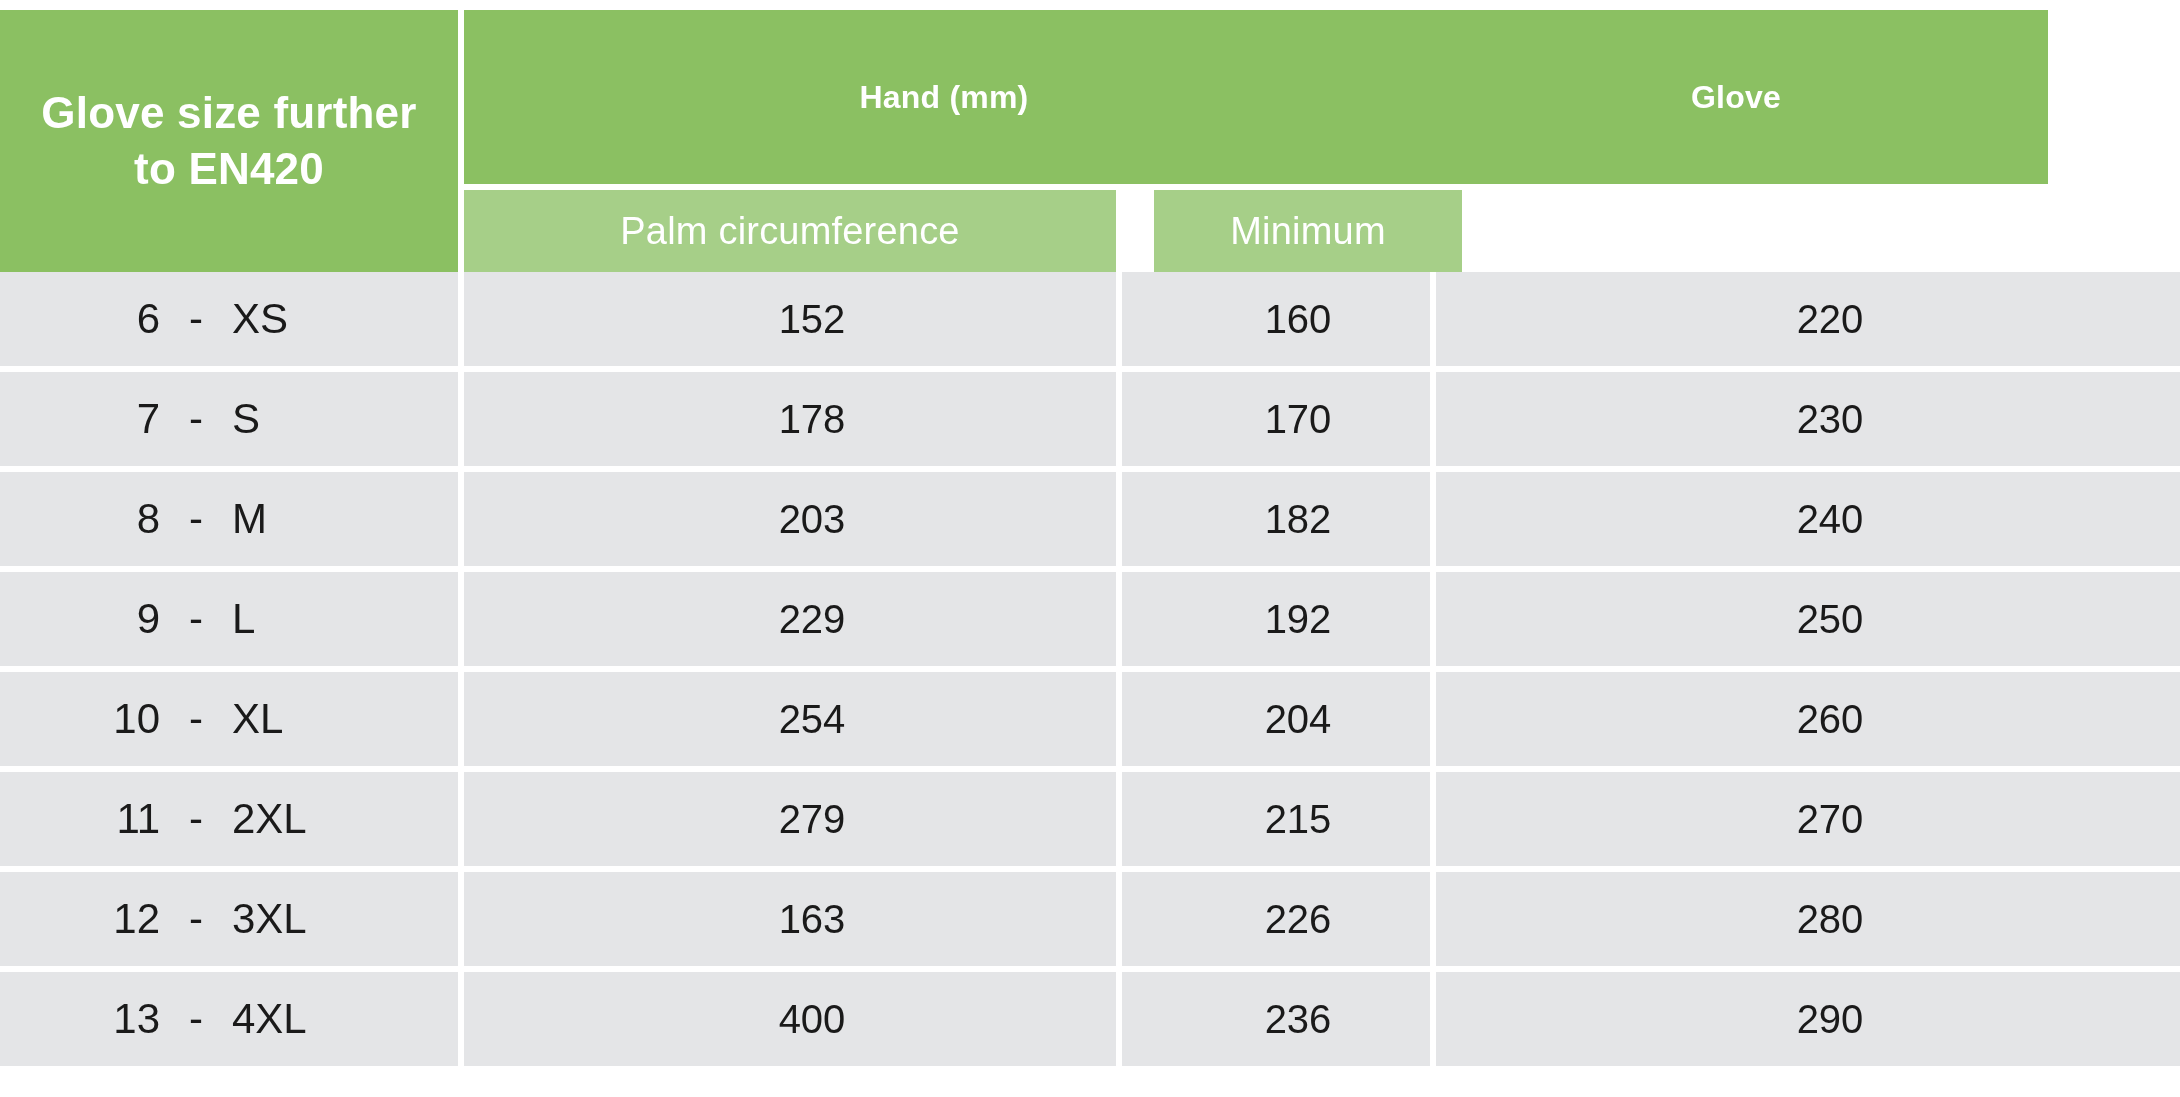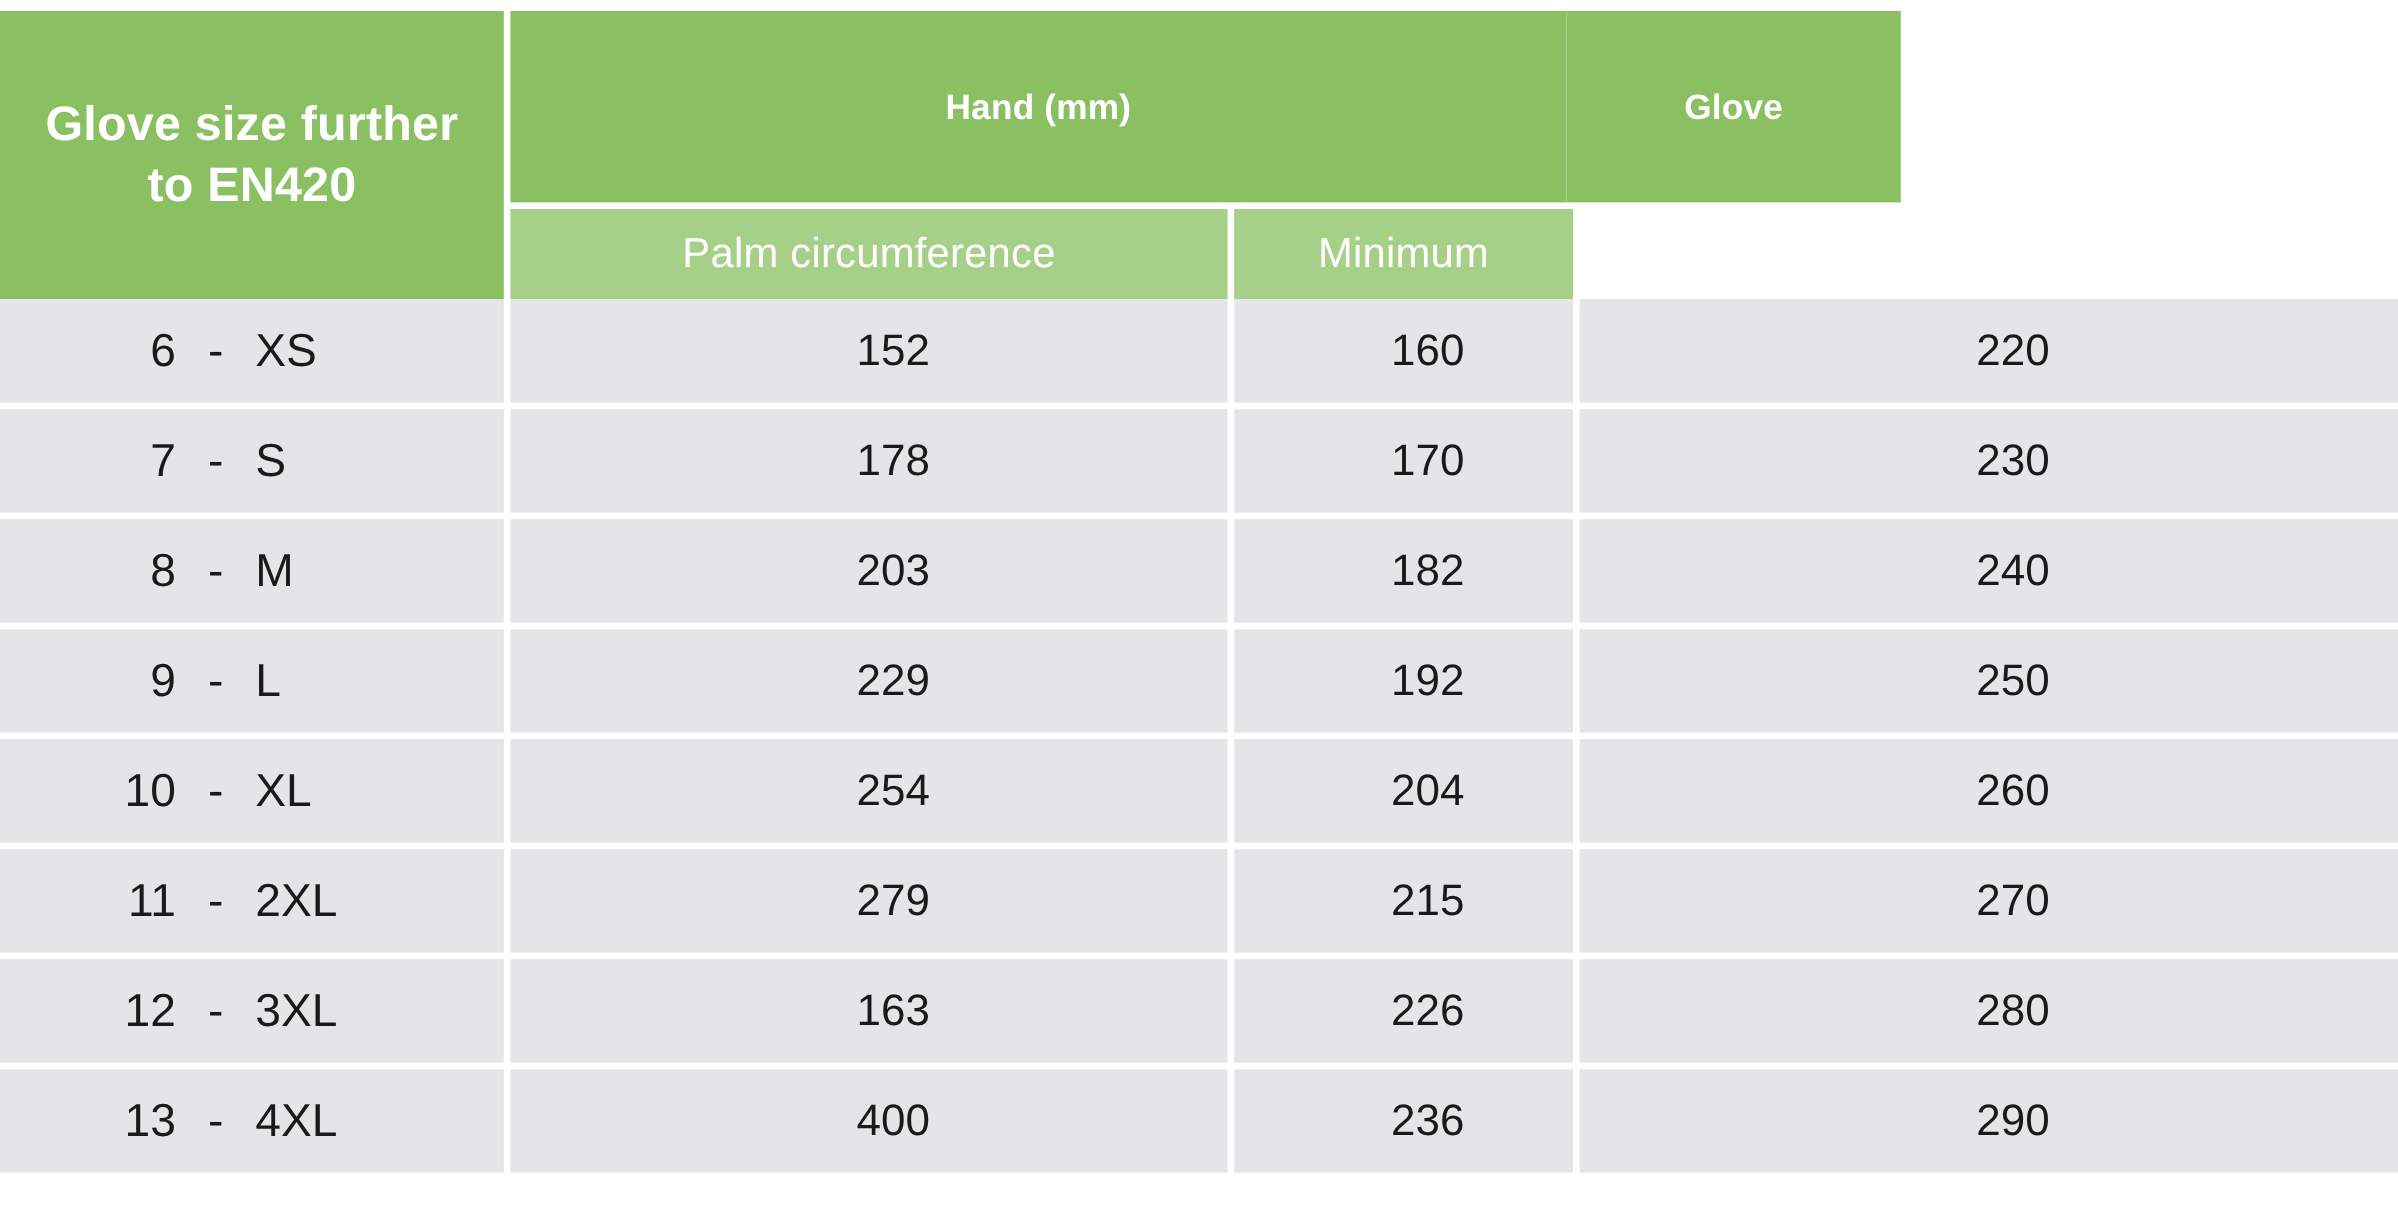--- a/index.html
+++ b/index.html
@@ -26,21 +26,21 @@
   
   .trow {
     display: flex;
     width: 2180px;
     align-items: stretch;
   }
 
   
   .header-block {
     display: flex;
-    width: 1728px;
+    width: 2048px;
     height: 262px;
     align-items: stretch;
   }
 
   .col-size {
     width: 458px;
     flex: 0 0 458px;
     box-sizing: border-box;
   }
   .col-palm {
@@ -156,21 +156,21 @@
 <body>
 
 <div class="size-table">
 
   <div class="header-block">
 
     <div class="cell col-size hdr-size gap-r">Glove size further to EN420</div>
 
     <div class="hdr-stack" style="flex: 0 0 960px; width:960px;">
       <div class="cell hdr-group gap-b">Hand (mm)</div>
-      <div class="trow" style="width:960px;">
+      <div class="trow" style="width:960px;gap:32px;">
         <div class="cell col-palm hdr-sub gap-r">Palm circumference</div>
         <div class="cell col-length hdr-sub gap-r">Minimum</div>
       </div>
     </div>
 
     <div class="hdr-stack" style="flex: 1 1 auto;">
       <div class="cell hdr-group gap-b">Glove</div>
     </div>
 
   </div>

